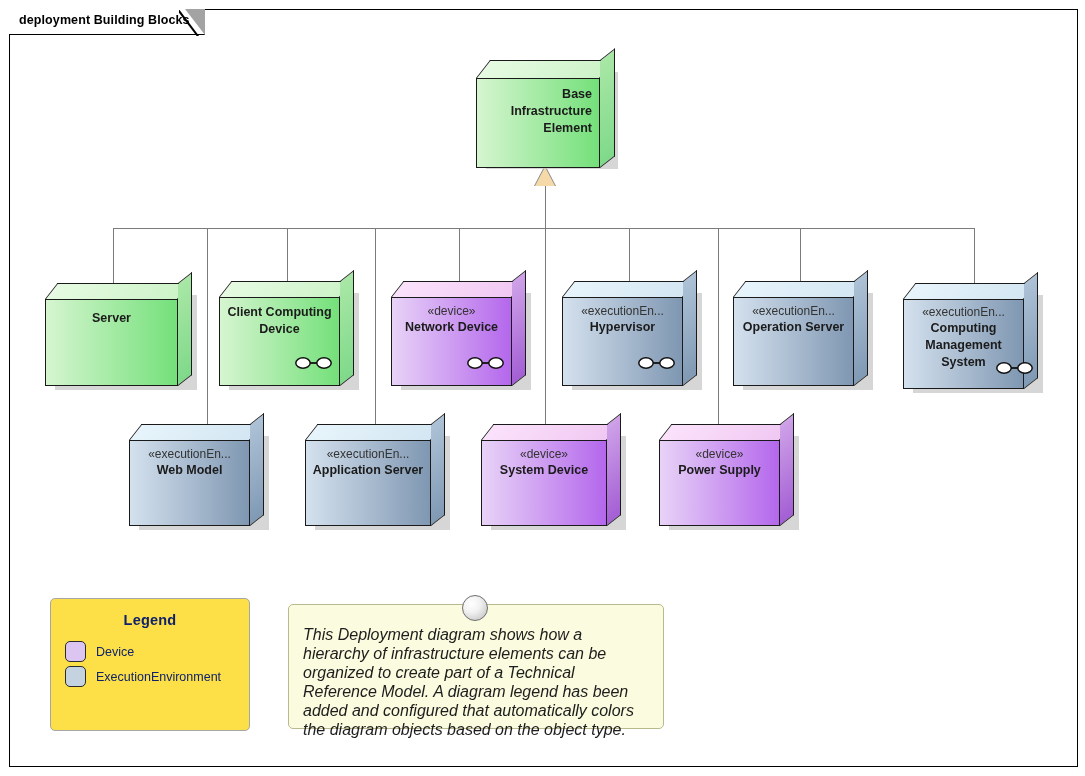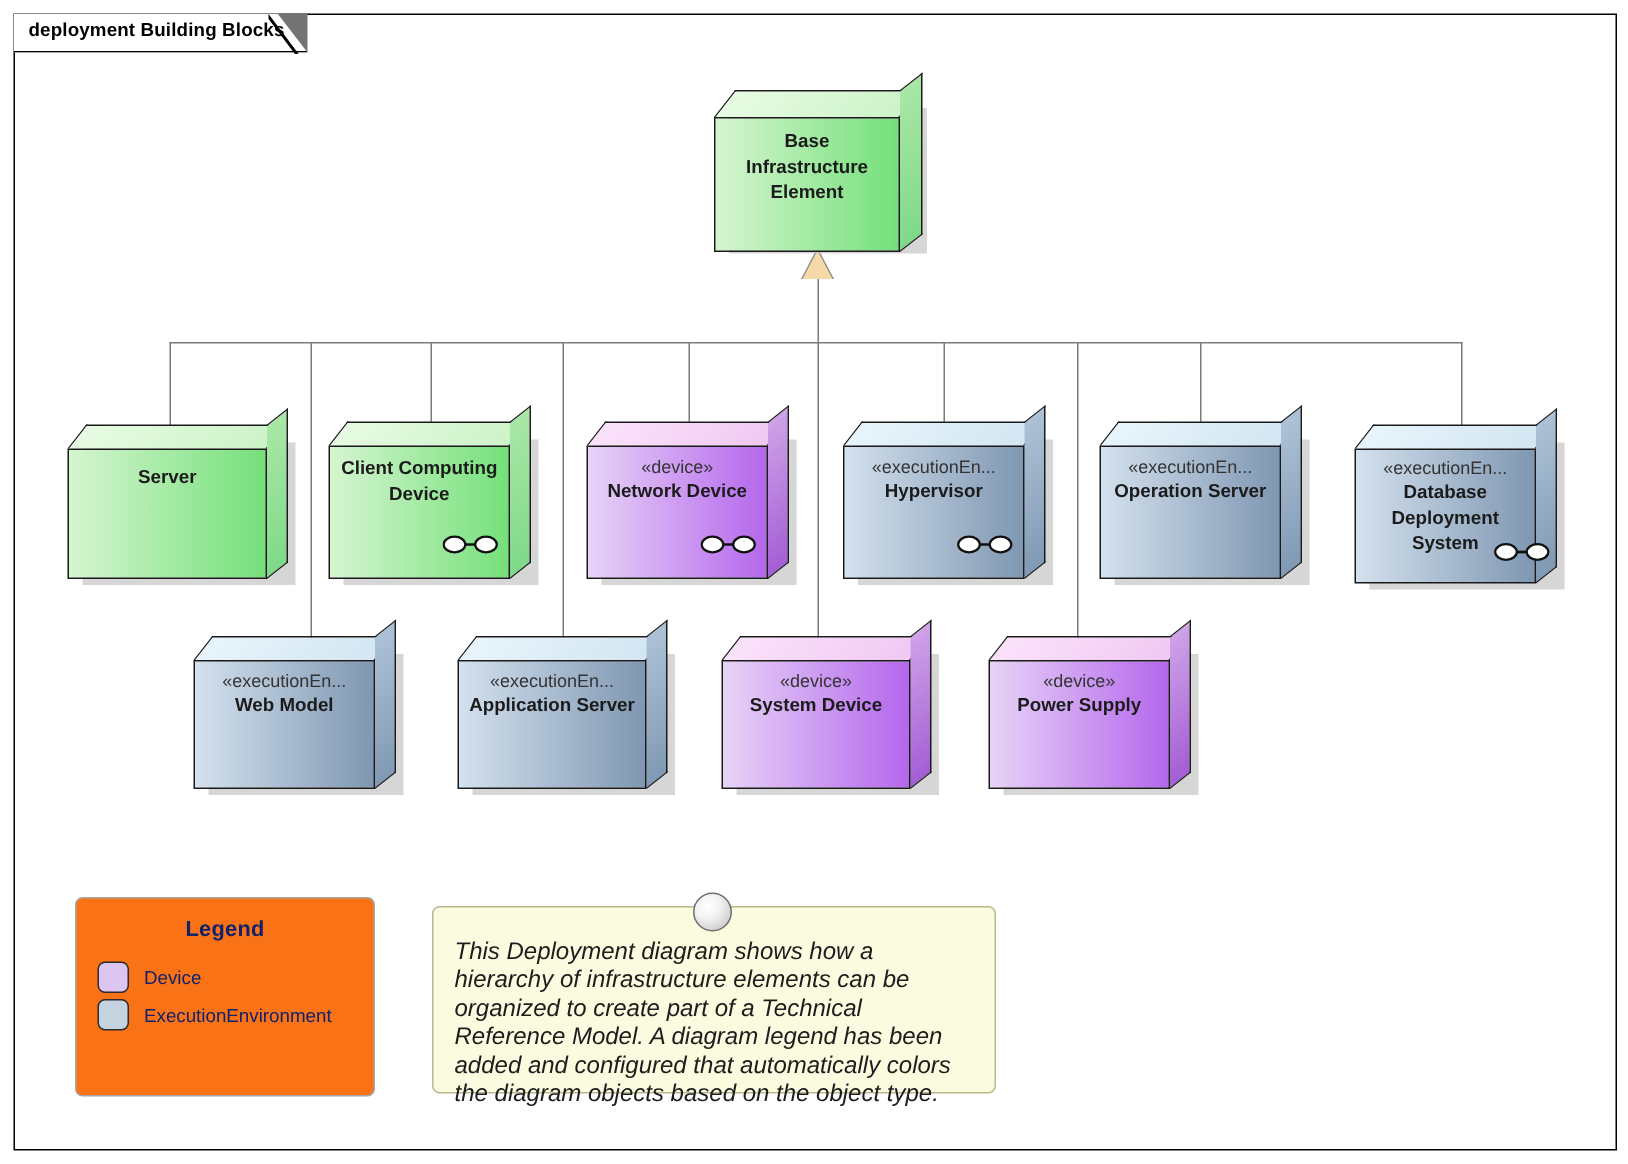--- a/index.html
+++ b/index.html
@@ -29,21 +29,21 @@
     border: 1.5px solid #000000;
     box-sizing: border-box;
   }
   .frame-tab {
     position: absolute;
     left: 9px;
     top: 9px;
     height: 26px;
     width: 196px;
     box-sizing: border-box;
-    background: #737373;
+    background: #a3a3a3;
     z-index: 5;
   }
   .frame-tab .tab-shape {
     position: absolute;
     inset: 0;
     background: #ffffff;
     border-bottom: 1.5px solid #000000;
     border-right: 0;
     clip-path: polygon(0 0, 176px 0, 196px 26px, 0 26px);
   }
@@ -152,21 +152,21 @@
   
   .link-icon { position: absolute; z-index: 6; }
 
   
   .legend-box {
     position: absolute;
     left: 50px;
     top: 598px;
     width: 200px;
     height: 133px;
-    background: #f97316;
+    background: #fde047;
     border: 1px solid #a6a6a6;
     border-radius: 5px;
     box-sizing: border-box;
   }
   .legend-title {
     text-align: center;
     font-size: 14.5px;
     font-weight: bold;
     color: #10226b;
     margin-top: 13px;
@@ -263,21 +263,21 @@
   <div class="line v" style="left:718px; top:228px; height:203px;"></div>
 
   <div class="node" style="left:476px; top:60px; width:140px; height:127px;">
     <div class="shadow" style="left:10px; top:12px; width:132px; height:97px;"></div>
     <div class="top-face" style="left:0px; top:0px; width:124px; height:18px; transform: skewX(-38deg); transform-origin: bottom left;
                 background:linear-gradient(to right,#e6fbe2,#cdf3c8);"></div>
     <div class="side-face" style="left:124px; top:0px; width:15px; height:108px; transform: skewY(-38deg); transform-origin: top left;
                 background:linear-gradient(to bottom,#a9e7a6,#7fd98a);"></div>
     <div class="front-face" style="left:0px; top:18px; width:124px; height:90px;
                 background:linear-gradient(to right,#d6f5d0,#74e07a);"></div>
-    <div class="label-wrap" style="top:26px; right:16px;">
+    <div class="label-wrap" style="top:26px; right:16px;text-align:right;">
       <div class="nodename">Base Infrastructure Element</div>
     </div>
   </div>
 
   <div class="node" style="left:45px; top:283px; width:152px; height:110px;">
     <div class="shadow" style="left:10px; top:12px; width:142px; height:95px;"></div>
     <div class="top-face" style="left:0px; top:0px; width:133px; height:16px; transform: skewX(-38deg); transform-origin: bottom left;
                 background:linear-gradient(to right,#e6fbe2,#cdf3c8);"></div>
     <div class="side-face" style="left:133px; top:0px; width:14px; height:103px; transform: skewY(-38deg); transform-origin: top left;
                 background:linear-gradient(to bottom,#a9e7a6,#7fd98a);"></div>
@@ -361,21 +361,21 @@
   <div class="node" style="left:903px; top:283px; width:140px; height:112px;">
     <div class="shadow" style="left:10px; top:12px; width:130px; height:98px;"></div>
     <div class="top-face" style="left:0px; top:0px; width:121px; height:16px; transform: skewX(-38deg); transform-origin: bottom left;
                 background:linear-gradient(to right,#e7f4fb,#d3e6f2);"></div>
     <div class="side-face" style="left:121px; top:0px; width:14px; height:106px; transform: skewY(-38deg); transform-origin: top left;
                 background:linear-gradient(to bottom,#adc2d6,#8099b4);"></div>
     <div class="front-face" style="left:0px; top:16px; width:121px; height:90px;
                 background:linear-gradient(to right,#d4e1ee,#7f97b2);"></div>
     <div class="label-wrap" style="top:21px; right:19px;">
       <div class="stereotype">«executionEn...</div>
-      <div class="nodename" style="padding:0 20px;">Database Deployment System</div>
+      <div class="nodename" style="padding:0 20px;">Computing Management System</div>
     </div>
     <svg class="link-icon" style="left:93px; top:77px;" width="38" height="16" viewBox="0 0 38 16">
       <ellipse cx="8" cy="8" rx="7.2" ry="5.2" fill="#ffffff" stroke="#111111" stroke-width="1.5"></ellipse>
       <ellipse cx="29" cy="8" rx="7.2" ry="5.2" fill="#ffffff" stroke="#111111" stroke-width="1.5"></ellipse>
       <line x1="15" y1="8" x2="22" y2="8" stroke="#111111" stroke-width="1.8"></line>
     </svg>
   </div>
 
   <div class="node" style="left:129px; top:424px; width:140px; height:108px;">
     <div class="shadow" style="left:10px; top:12px; width:130px; height:94px;"></div>

